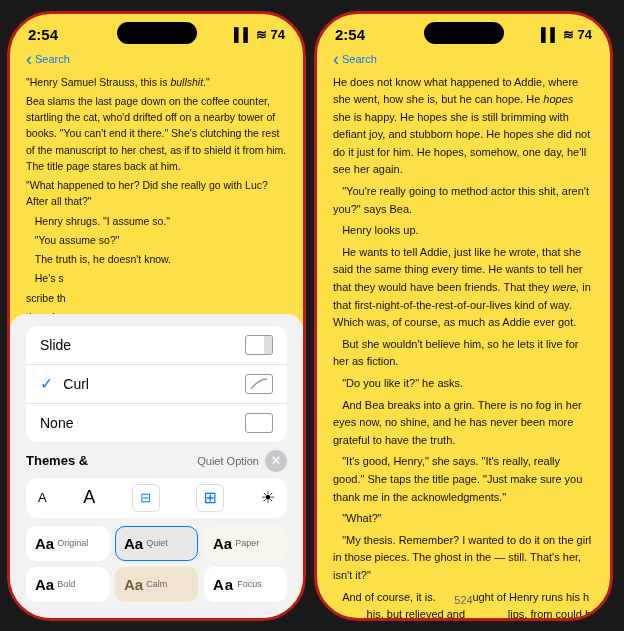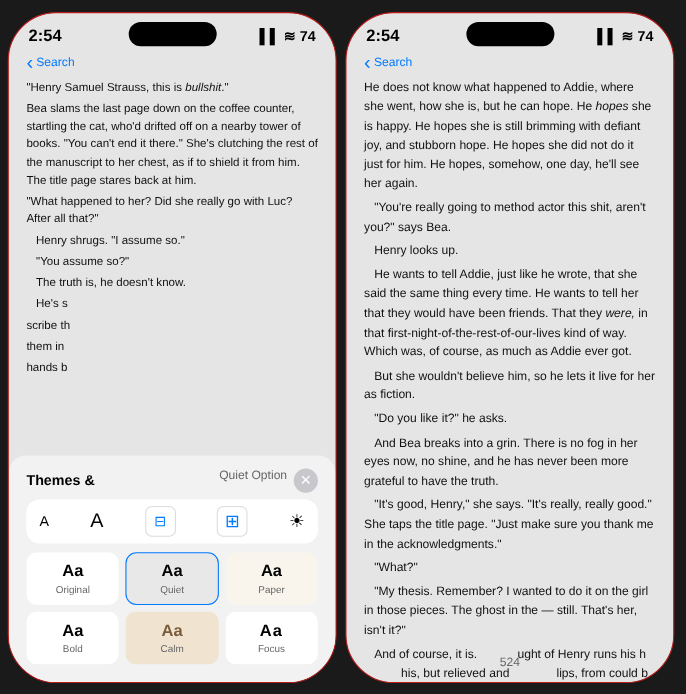--- a/index.html
+++ b/index.html
@@ -15,25 +15,25 @@
     }
     .container {
       display: flex;
       gap: 8px;
       width: 610px;
       height: 610px;
     }
     .phone {
       width: 299px;
       height: 610px;
-      background: #e5e5e5;
+      background: #fde047;
       border-radius: 44px;
       overflow: hidden;
       position: relative;
-      border: 1px solid #b91c1c;
+      border: 3px solid #b91c1c;
       display: flex;
       flex-direction: column;
     }
     
     .status-bar {
       display: flex;
       justify-content: space-between;
       align-items: center;
       padding: 12px 18px 4px;
       font-size: 13px;
@@ -201,21 +201,21 @@
     .theme-grid {
       display: grid;
       grid-template-columns: 1fr 1fr 1fr;
       gap: 6px;
     }
     .theme-card {
       background: #fff;
       border-radius: 10px;
       padding: 8px;
       display: flex;
-      flex-direction: column;
+      flex-direction: row;
       align-items: center;
       gap: 3px;
       border: 1.5px solid transparent;
     }
     .theme-card.active {
       border-color: #007AFF;
     }
     .theme-aa {
       font-size: 15px;
       font-weight: 700;
@@ -270,24 +270,48 @@
         <p>&nbsp;&nbsp;&nbsp;"You assume so?"</p>
         <p>&nbsp;&nbsp;&nbsp;The truth is, he doesn't know.</p>
         <p>&nbsp;&nbsp;&nbsp;He's s</p>
         <p>scribe th</p>
         <p>them in</p>
         <p>hands b</p>
       </div>
 
       <div class="overlay-panel">
 
+        <div class="transition-options">
+          <div class="transition-item">
+            <span>Slide</span>
+            <div class="transition-right">
+              <div class="transition-icon slide-icon"></div>
+            </div>
+          </div>
+          <div class="transition-item">
+            <span><span class="check">✓</span> Curl</span>
+            <div class="transition-right">
+              <div class="transition-icon">
+                <svg width="20" height="14" viewBox="0 0 20 14">
+                    <path d="M2,12 Q10,2 18,2" stroke="#999" stroke-width="1.5" fill="none"></path>
+                  </svg>
+              </div>
+            </div>
+          </div>
+          <div class="transition-item">
+            <span>None</span>
+            <div class="transition-right">
+              <div class="transition-icon"></div>
+            </div>
+          </div>
+        </div>
 
         <div class="themes-header">
           <span class="themes-label">Themes &amp;</span>
-          <div style="display:flex;align-items:flex-start;gap:6px;">
+          <div style="display:flex;align-items:center;gap:6px;">
             <span style="font-size:11px;color:#666;">Quiet Option</span>
             <div class="themes-close">✕</div>
           </div>
         </div>
 
         <div class="font-row">
           <span class="font-small">A</span>
           <span class="font-large">A</span>
           <div class="font-btn" style="font-size:13px;">⊟</div>
           <div class="font-btn">⊞</div>

